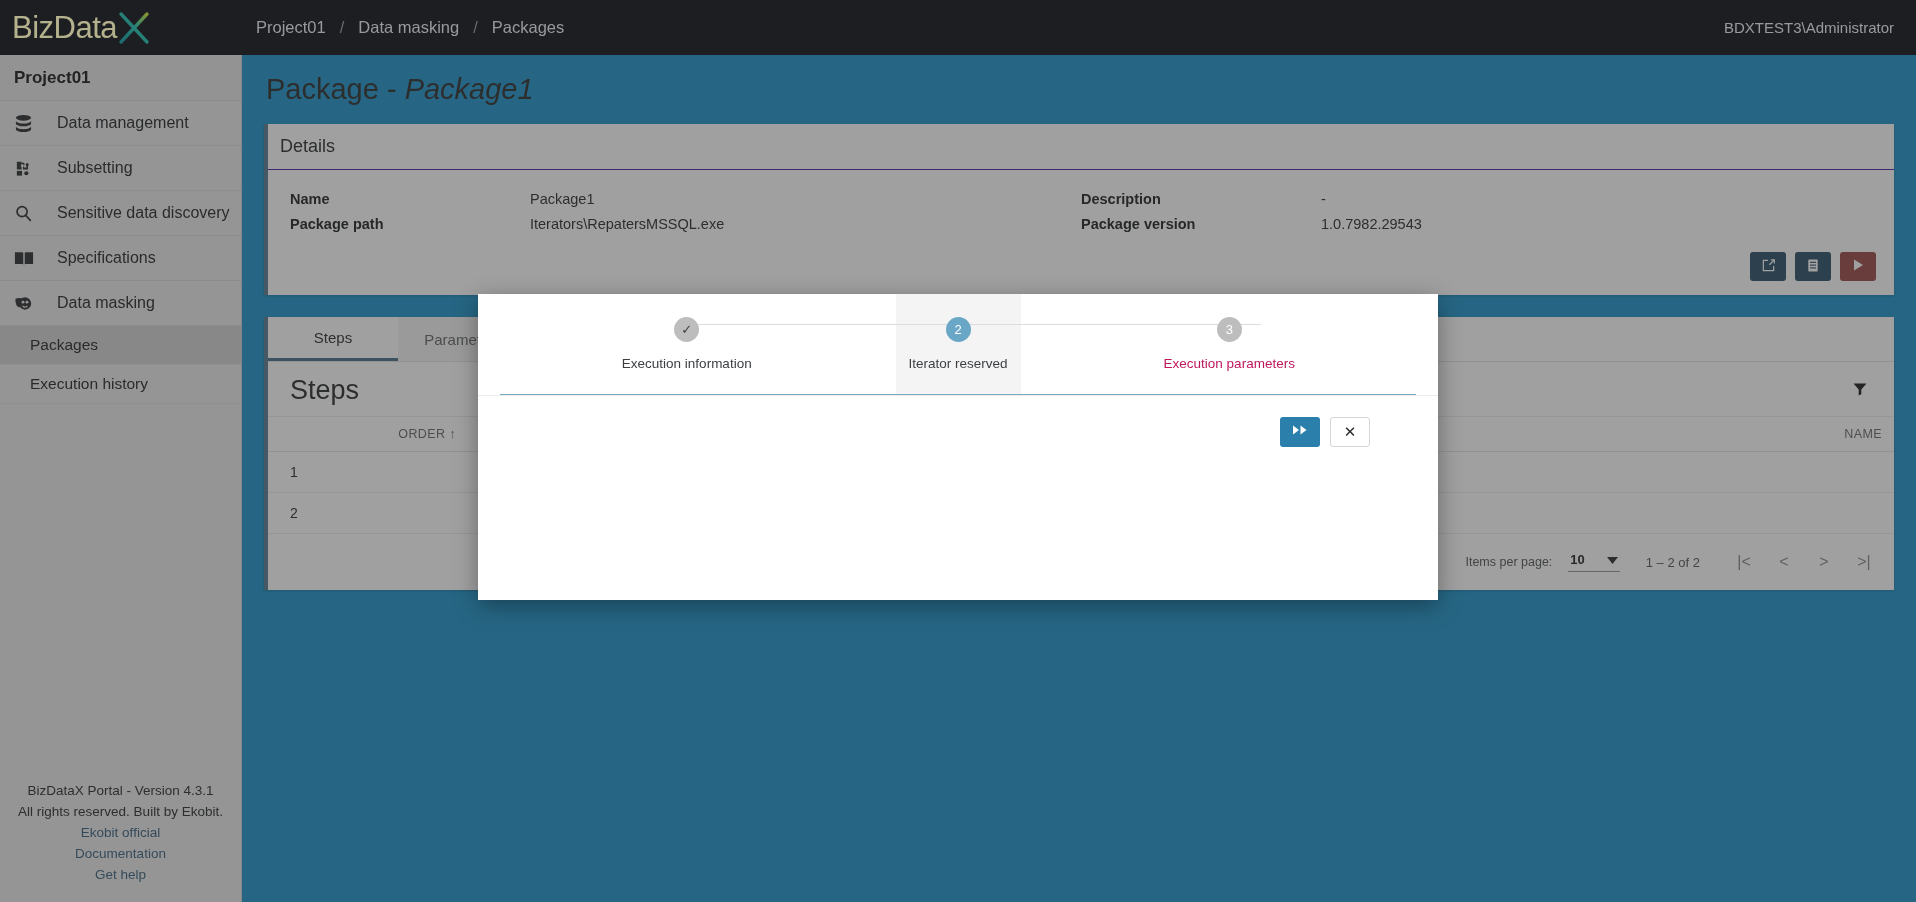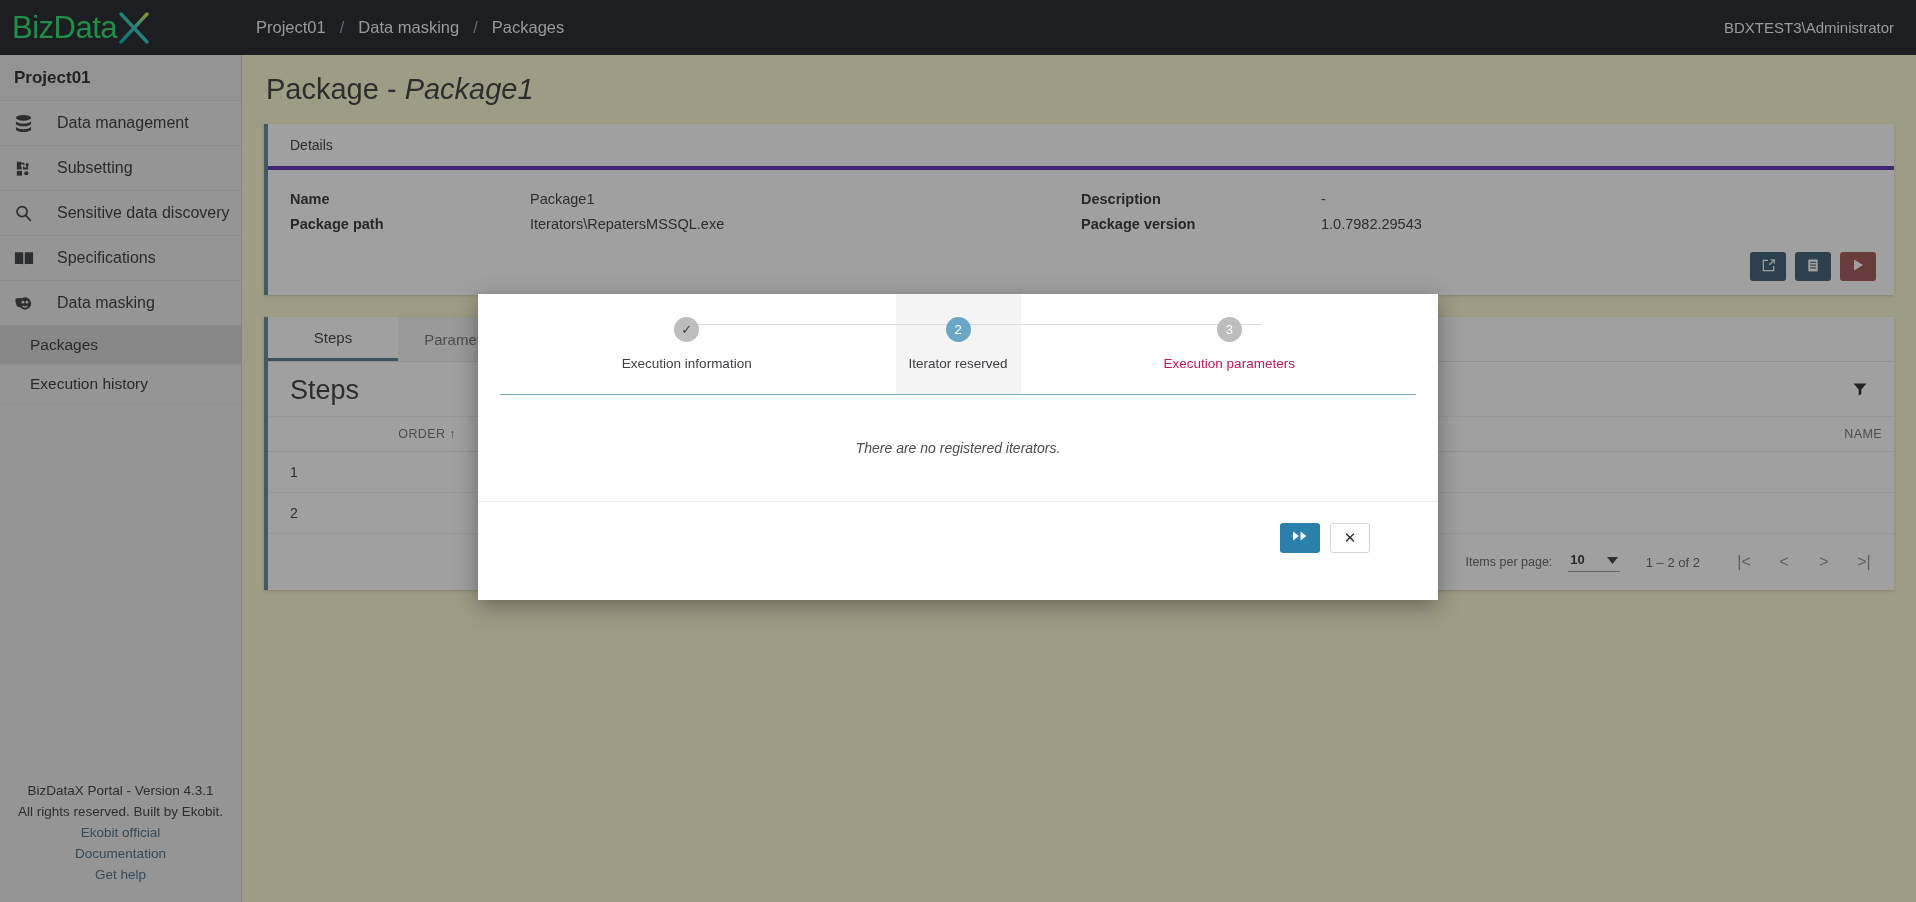--- a/index.html
+++ b/index.html
@@ -14,21 +14,21 @@
   
   .topbar {
     position: absolute; top: 0; left: 0; width: 1916px; height: 55px;
     background: #1b1f24; display: flex; align-items: center;
   }
   .logo-area {
     width: 242px; height: 55px; display: flex; align-items: center;
     padding-left: 12px;
   }
   .logo-text {
-    font-size: 31px; color: #22c55e; letter-spacing: -0.5px;
+    font-size: 31px; color: #fef9c3; letter-spacing: -0.5px;
     font-family: "Liberation Sans", sans-serif;
   }
   .logo-x {
     position: relative; width: 42px; height: 42px; margin-left: -4px;
   }
   .logo-x svg { display:block; }
   .breadcrumb {
     display: flex; align-items: center; gap: 14px; margin-left: 14px;
     font-size: 16.5px; color: #d2d5d8;
   }
@@ -69,34 +69,34 @@
   .sidebar-spacer { flex: 1; background: #ececec; }
   .footer {
     background: #ececec; padding: 10px 8px 16px 8px; text-align: center;
     font-size: 13.5px; color: #3a3d40; line-height: 1.55;
   }
   .footer a { color: #3d6f93; text-decoration: none; display: block; cursor: pointer; }
 
   
   .content {
     position: absolute; top: 55px; left: 242px; width: 1674px; height: 847px;
-    background: #fef9c3; padding: 18px 22px 0 22px; overflow: hidden;
+    background: #0ea5e9; padding: 18px 22px 0 22px; overflow: hidden;
   }
   .page-title {
     font-size: 29px; color: #3a3d40; font-weight: normal; margin: 0 0 18px 2px;
   }
   .page-title em { font-style: italic; }
 
   .card {
     background: #fff; border-left: 4px solid #5b87a3;
     box-shadow: 0 1px 3px rgba(0,0,0,0.18); margin-bottom: 22px;
   }
   .card-header {
-    height: 46px; display: flex; align-items: center; padding-left: 22px;
-    font-size: 14px; color: #3a3d40; border-bottom: 4px solid #6d28d9;
+    height: 46px; display: flex; align-items: center; padding-left: 12px;
+    font-size: 18px; color: #3a3d40; border-bottom: 1px solid #6d28d9;
   }
   .details-grid {
     display: grid; grid-template-columns: 1fr 1fr; padding: 16px 22px 6px 22px;
     column-gap: 0px;
   }
   .detail-row { display: flex; height: 25px; align-items: center; font-size: 14.5px; }
   .detail-key { width: 240px; font-weight: bold; color: #303336; }
   .detail-val { color: #3a3d40; }
   .card-actions {
     display: flex; justify-content: flex-end; gap: 9px;
@@ -445,21 +445,20 @@
         <div class="connector" style="left:50%; right:-240px;"></div>
         <div class="step-circle current">2</div>
         <div class="step-label">Iterator reserved</div>
       </div>
       <div class="step">
         <div class="step-circle">3</div>
         <div class="step-label muted">Execution parameters</div>
       </div>
     </div>
     <div class="modal-rule"></div>
-    <div class="modal-body">There are no registered iterators.</div>
     <div class="modal-footer">
       <button class="btn-next">
         <span>
           <svg width="16" height="12" viewBox="0 0 16 12" fill="#fff">
             <path d="M1 1.5 7 6 1 10.5z"></path>
               <path d="M8.5 1.5 14.5 6 8.5 10.5z"></path>
           </svg>
         </span>
       </button>
       <button class="btn-close">

